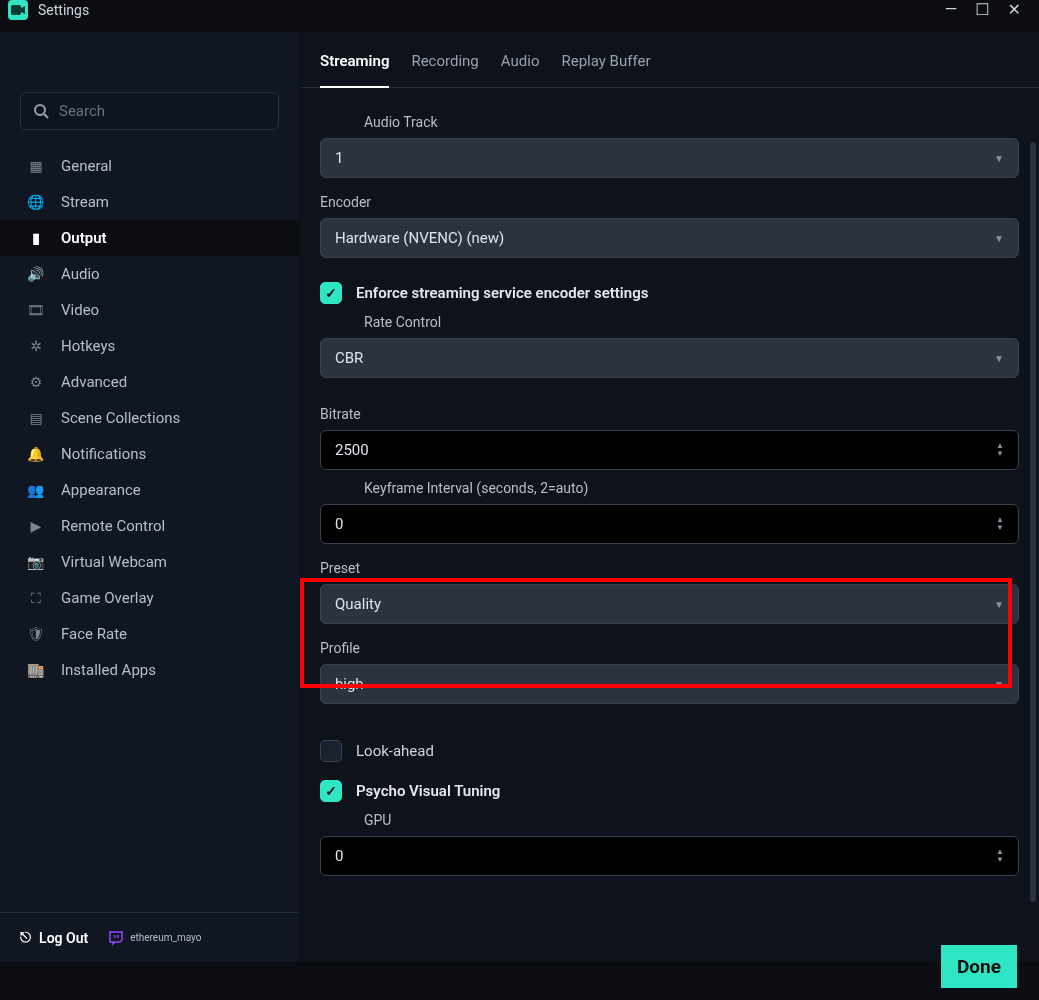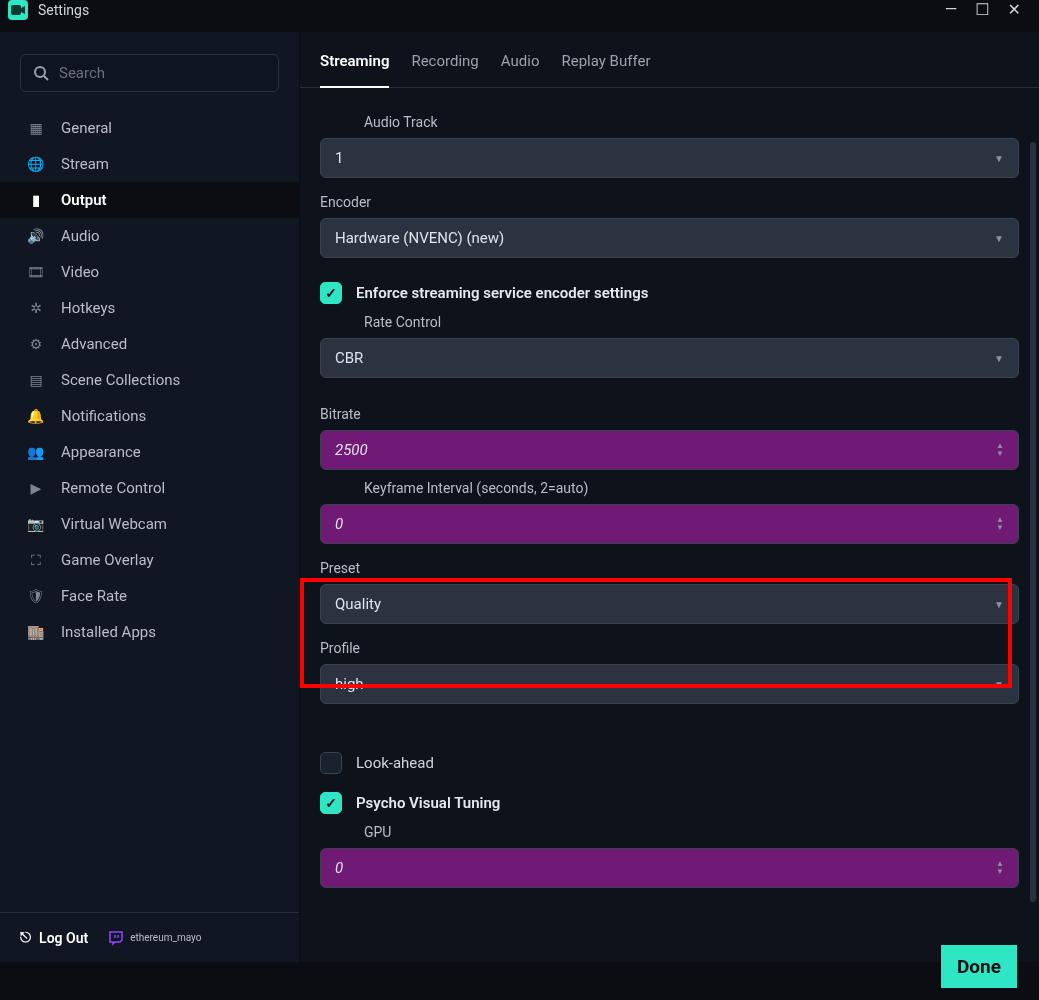--- a/index.html
+++ b/index.html
@@ -9,21 +9,21 @@
 .titlebar-left { display: flex; align-items: center; gap: 10px; }
 .titlebar-icon { width: 20px; height: 20px; background: #2fe6c4; border-radius: 4px; display: inline-flex; align-items: center; justify-content: center; font-size: 12px; }
 .titlebar-text { font-size: 14px; color: #cfd3db; }
 .window-controls { display: flex; gap: 18px; padding-right: 10px; }
 .window-controls span { font-size: 16px; color: #cfd3db; cursor: pointer; }
 
 .outer { display: flex; height: 930px; }
 
 .sidebar { width: 300px; background: #111722; display: flex; flex-direction: column; border-right: 1px solid #0b0d12; }
 .search-wrap { padding: 22px 20px 18px 20px; }
-.search-box { background: #0e1520; border: 1px solid #2a3140; border-radius: 6px; height: 38px; display: flex; align-items: center; padding: 4px 12px; gap: 10px; }
+.search-box { background: #0e1520; border: 1px solid #2a3140; border-radius: 6px; height: 38px; display: flex; align-items: center; padding: 4px 12px; gap: 10px; margin-top: 38px; }
 .search-box input { background: transparent; border: none; color: #b8bdc7; font-size: 15px; outline: none; width: 100%; }
 .search-box input::placeholder { color: #6a7080; }
 
 .nav-list { flex: 1; overflow-y: auto; }
 .nav-item { display: flex; align-items: center; gap: 16px; padding: 9px 18px 9px 27px; font-size: 15px; color: #b8bdc7; cursor: pointer; }
 .nav-item.active { background: #0b0d12; color: #fff; font-weight: 600; border-left: 0 solid #2fe6c4; }
 .nav-item .nicon { width: 18px; display: inline-flex; align-items: center; justify-content: center; font-size: 14px; color: #7d8494; }
 .nav-item.active .nicon { color: #fff; }
 
 .sidebar-footer { border-top: 1px solid #262d3b; padding: 16px 20px; display: flex; align-items: center; gap: 20px; }
@@ -32,21 +32,21 @@
 
 .main { flex: 1; background: #0e131b; position: relative; overflow: hidden; }
 .tabs { display: flex; gap: 22px; padding: 20px 20px 0 20px; border-bottom: 1px solid #262d3b; }
 .tab { padding: 0 0 16px 0; font-size: 15px; color: #9aa1af; cursor: pointer; }
 .tab.active { color: #fff; font-weight: 600; border-bottom: 2px solid #fff; margin-bottom: -1px; }
 
 .content { padding: 16px 20px 0 20px; overflow-y: auto; height: 874px; }
 .field-label { font-size: 14px; color: #b8bdc7; margin: 16px 0 8px; }
 .field-label.tight { margin-top: 10px; margin-left: 44px; }
 .select-box, .spinner-box { background: #2b3341; border: 1px solid #3a4252; border-radius: 6px; height: 40px; display: flex; align-items: center; padding: 0 14px; justify-content: space-between; color: #dfe3ea; font-size: 15px; }
-.spinner-box { background: #701a75; font-style: italic; }
+.spinner-box { background: #000000; }
 .select-box { cursor: pointer; }
 .chev { color: #8b92a2; font-size: 10px; }
 .spinner-arrows { display: flex; flex-direction: column; font-size: 8px; line-height: 8px; color: #8b92a2; }
 
 .check-row { display: flex; align-items: center; gap: 14px; margin: 24px 0 4px; }
 .checkbox { width: 22px; height: 22px; border-radius: 5px; background: #1a2230; border: 1px solid #3a4252; display: inline-flex; align-items: center; justify-content: center; }
 .checkbox.checked { background: #2fe6c4; border-color: #2fe6c4; color: #0b0d12; font-weight: bold; font-size: 14px; }
 .check-row span.lbl { font-size: 15px; font-weight: 600; color: #e5e8ee; }
 
 .highlight-box { position: absolute; border: 4px solid #ff0000; pointer-events: none; }
@@ -225,21 +225,21 @@
           <span>Quality</span>
           <span class="chev">▼</span>
         </div>
 
       <div class="field-label">Profile</div>
       <div class="select-box">
           <span>high</span>
           <span class="chev">▼</span>
         </div>
 
-      <div class="check-row" style="margin-top:48px">
+      <div class="check-row" style="margin-top:36px">
         <span class="checkbox"></span>
         <span class="lbl" style="font-weight:400;color:#cfd3db">Look-ahead</span>
       </div>
 
       <div class="check-row" style="margin-top:18px">
         <span class="checkbox checked">✓</span>
         <span class="lbl">Psycho Visual Tuning</span>
       </div>
 
       <div class="field-label tight">GPU</div>

